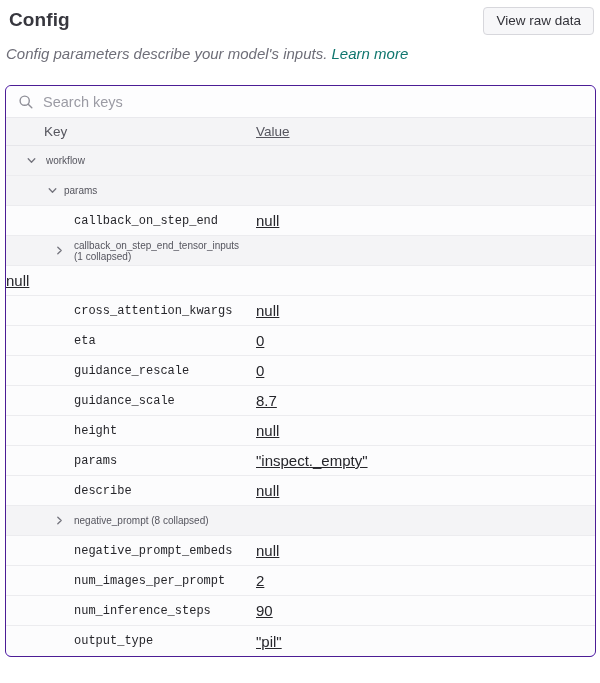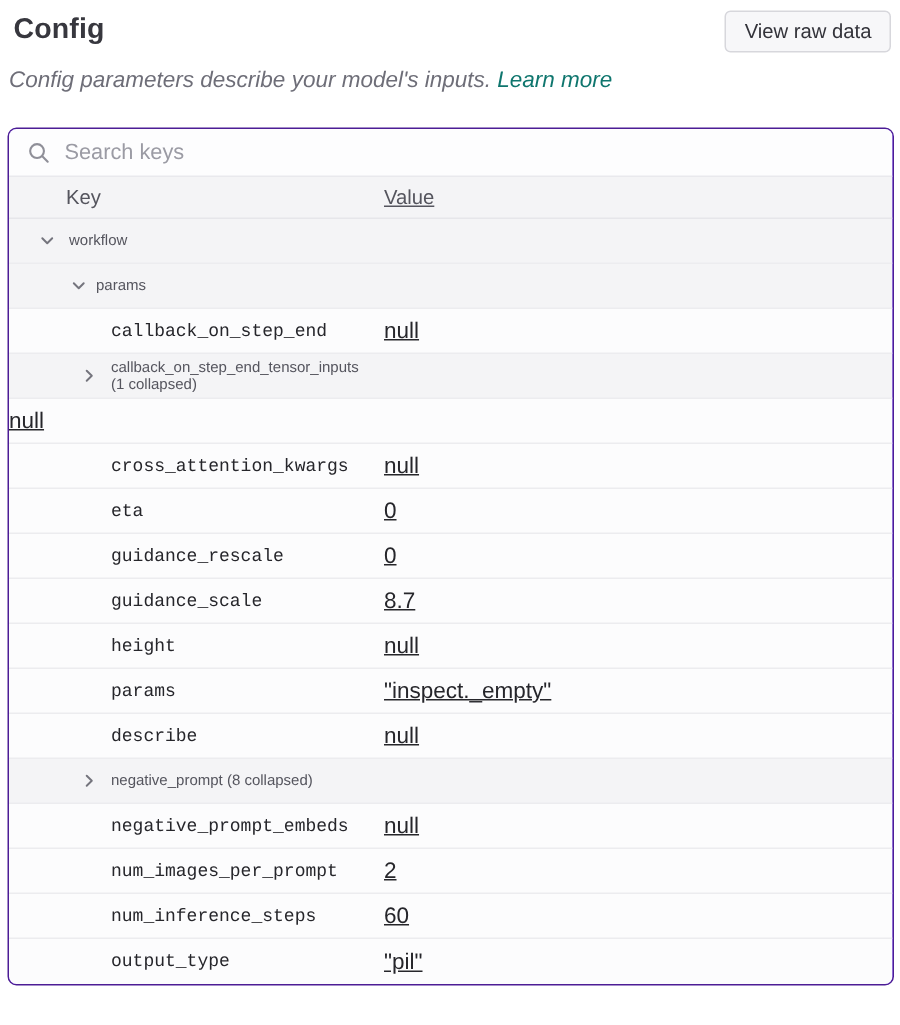--- a/index.html
+++ b/index.html
@@ -237,21 +237,21 @@
         <div class="row leaf lvl3">
           <div class="kcell">
             <span>num_images_per_prompt</span>
           </div>
           <div class="vcell">2</div>
         </div>
         <div class="row leaf lvl3">
           <div class="kcell">
             <span>num_inference_steps</span>
           </div>
-          <div class="vcell">60</div>
+          <div class="vcell">90</div>
         </div>
         <div class="row leaf lvl3">
           <div class="kcell">
             <span>output_type</span>
           </div>
           <div class="vcell">"pil"</div>
         </div>
       </div>
 
   </div>

